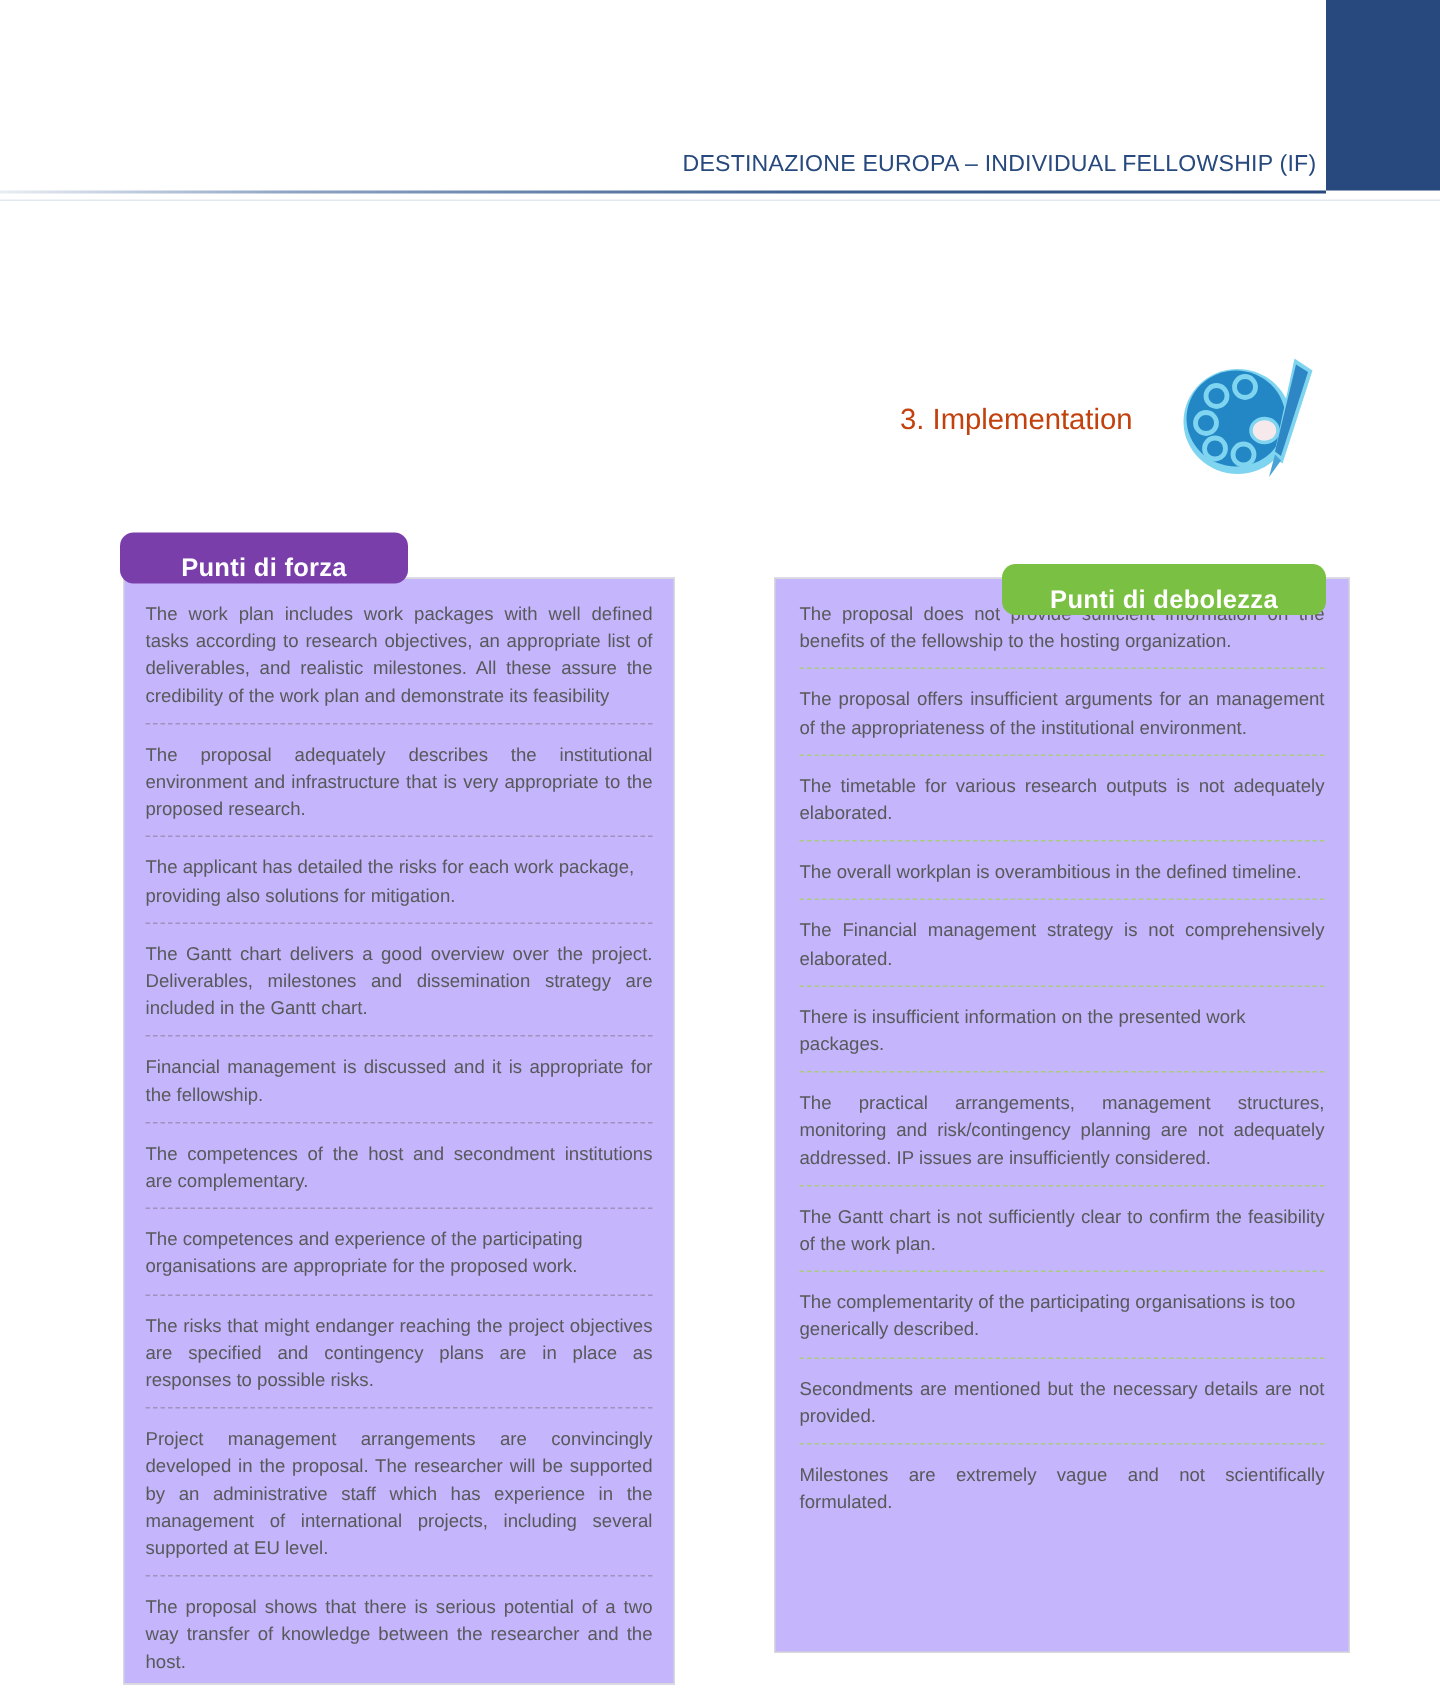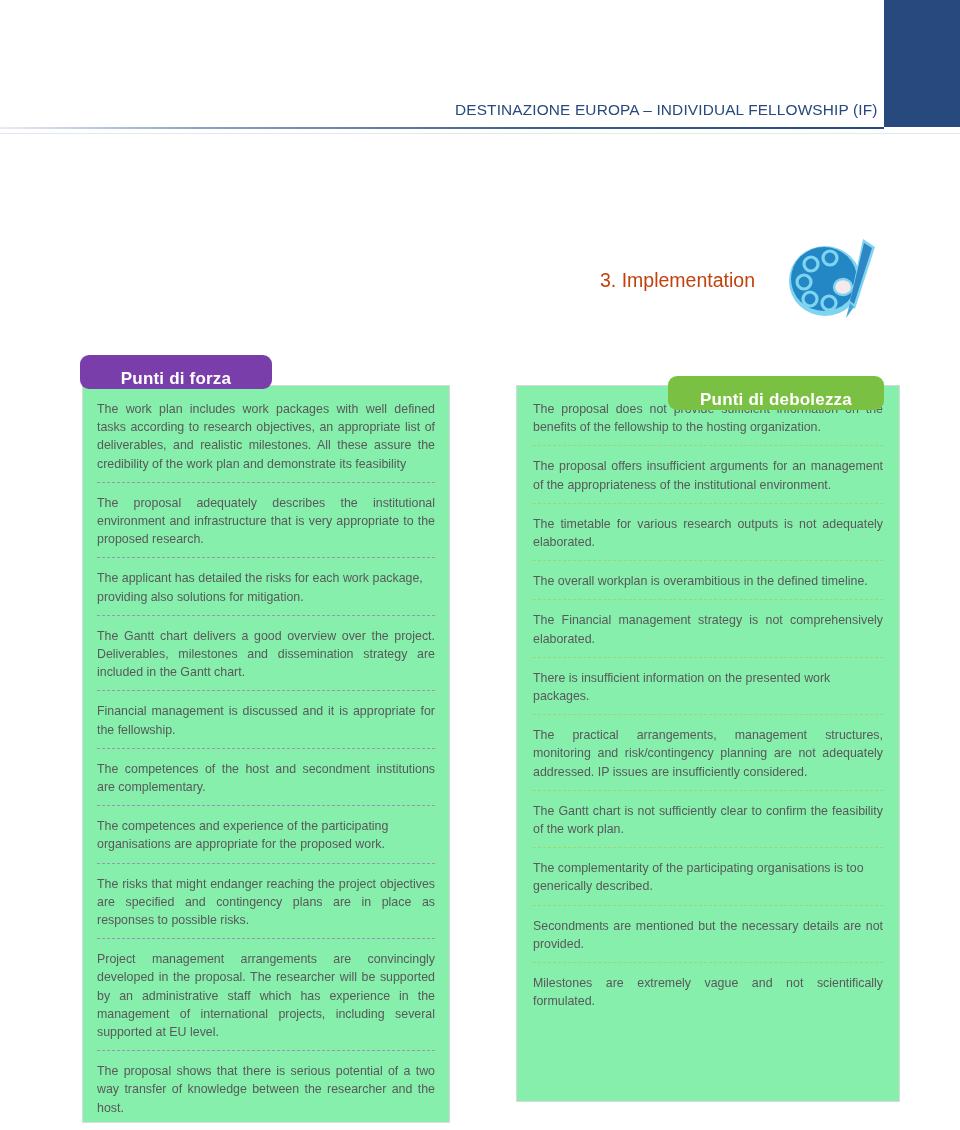--- a/index.html
+++ b/index.html
@@ -85,21 +85,21 @@
     left: 668px; top: 355px;
     width: 216px; height: 34px;
     background: #7ac143;
     margin-top: 21px;
   }
 
   
   .panel {
     position: absolute;
     border: 1px solid #d9d9d9;
-    background: #86efac;
+    background: #c4b5fd;
   }
   .panel-strengths {
     left: 82px; top: 385px;
     width: 368px; height: 738px;
     padding: 14px 14px 10px 14px;
   }
   .panel-weaknesses {
     left: 516px; top: 385px;
     width: 384px; height: 717px;
     padding: 14px 16px 10px 16px;

